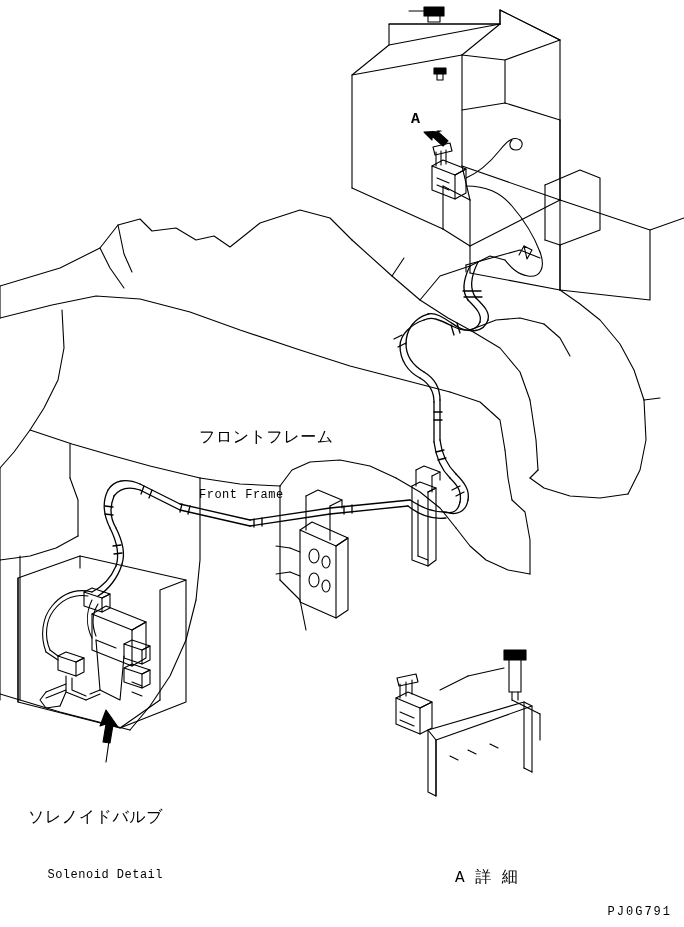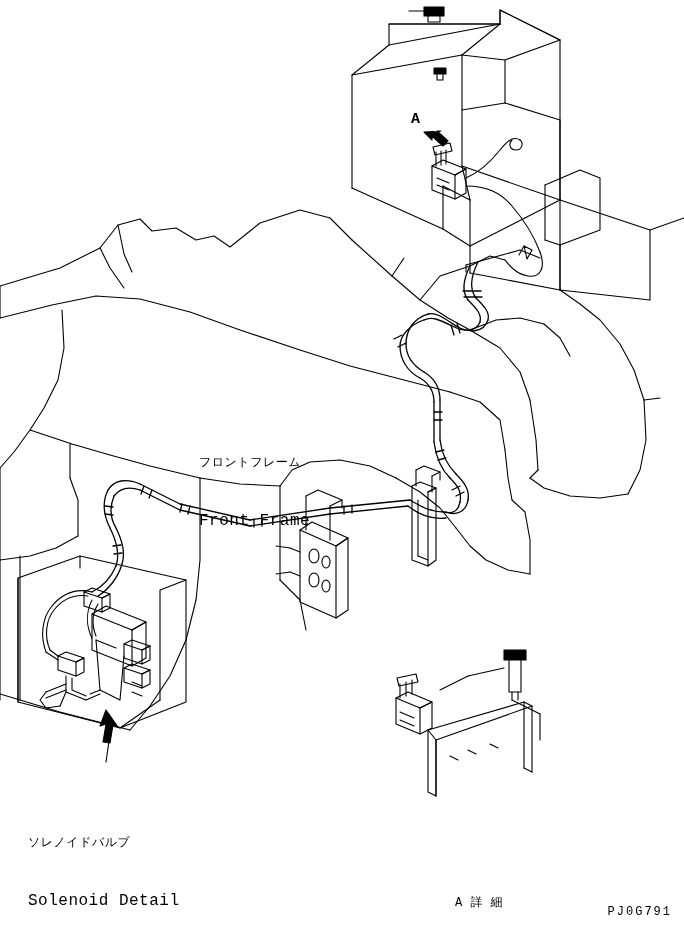--- a/index.html
+++ b/index.html
@@ -22,30 +22,29 @@
     height: 927px;
   }
   .label {
     position: absolute;
     font-family: "Liberation Mono", "DejaVu Sans Mono", monospace;
     color: #000;
     white-space: pre;
     line-height: 1.25;
   }
   .label-jp {
+    font-size: 16px;
+    letter-spacing: 0.5px;
+  }
+  .label-en {
     font-size: 12px;
     letter-spacing: 0.5px;
-    margin-top: 28px;
-  }
-  .label-en {
-    font-size: 16px;
-    letter-spacing: 0.5px;
   }
   #label-front-frame { left: 199px; top: 388px; text-align: left; }
-  #label-solenoid { left: 28px; top: 768px; text-align: left; }
+  #label-solenoid { left: 28px; top: 768px; text-align: right; }
   #label-detail { left: 455px; top: 828px; text-align: left; }
   #label-callout-a { left: 411px; top: 111px; font-size: 15px; font-weight: bold; }
   #drawing-number {
     position: absolute;
     right: 12px;
     bottom: 8px;
     font-size: 12px;
     letter-spacing: 2px;
     font-family: Liberation Mono, monospace;
   }

